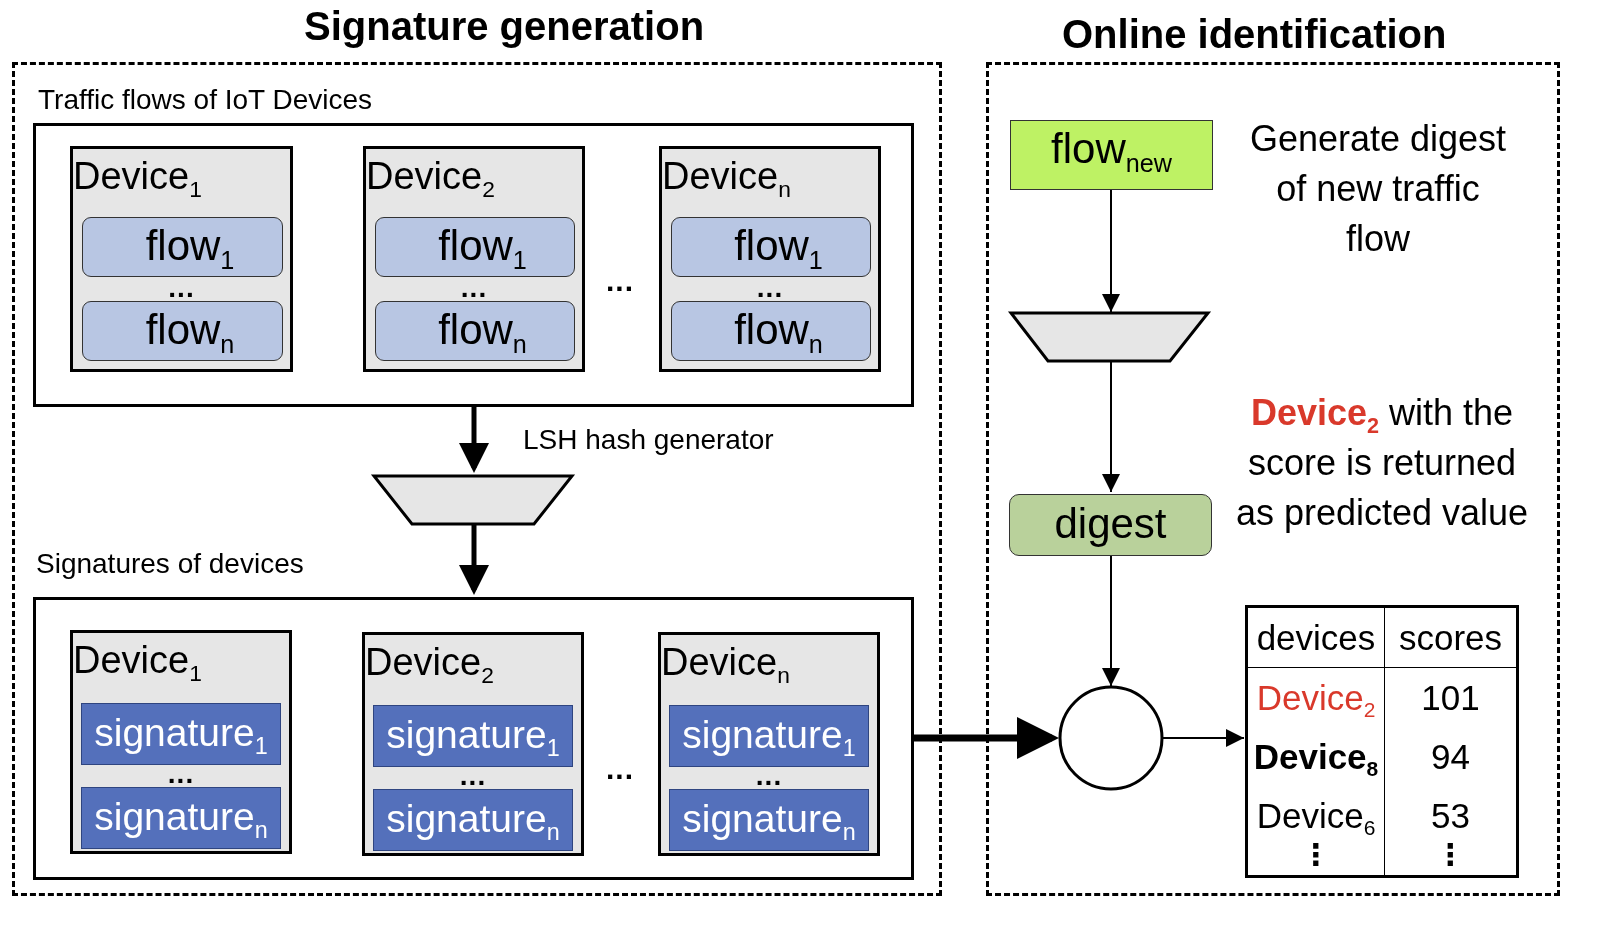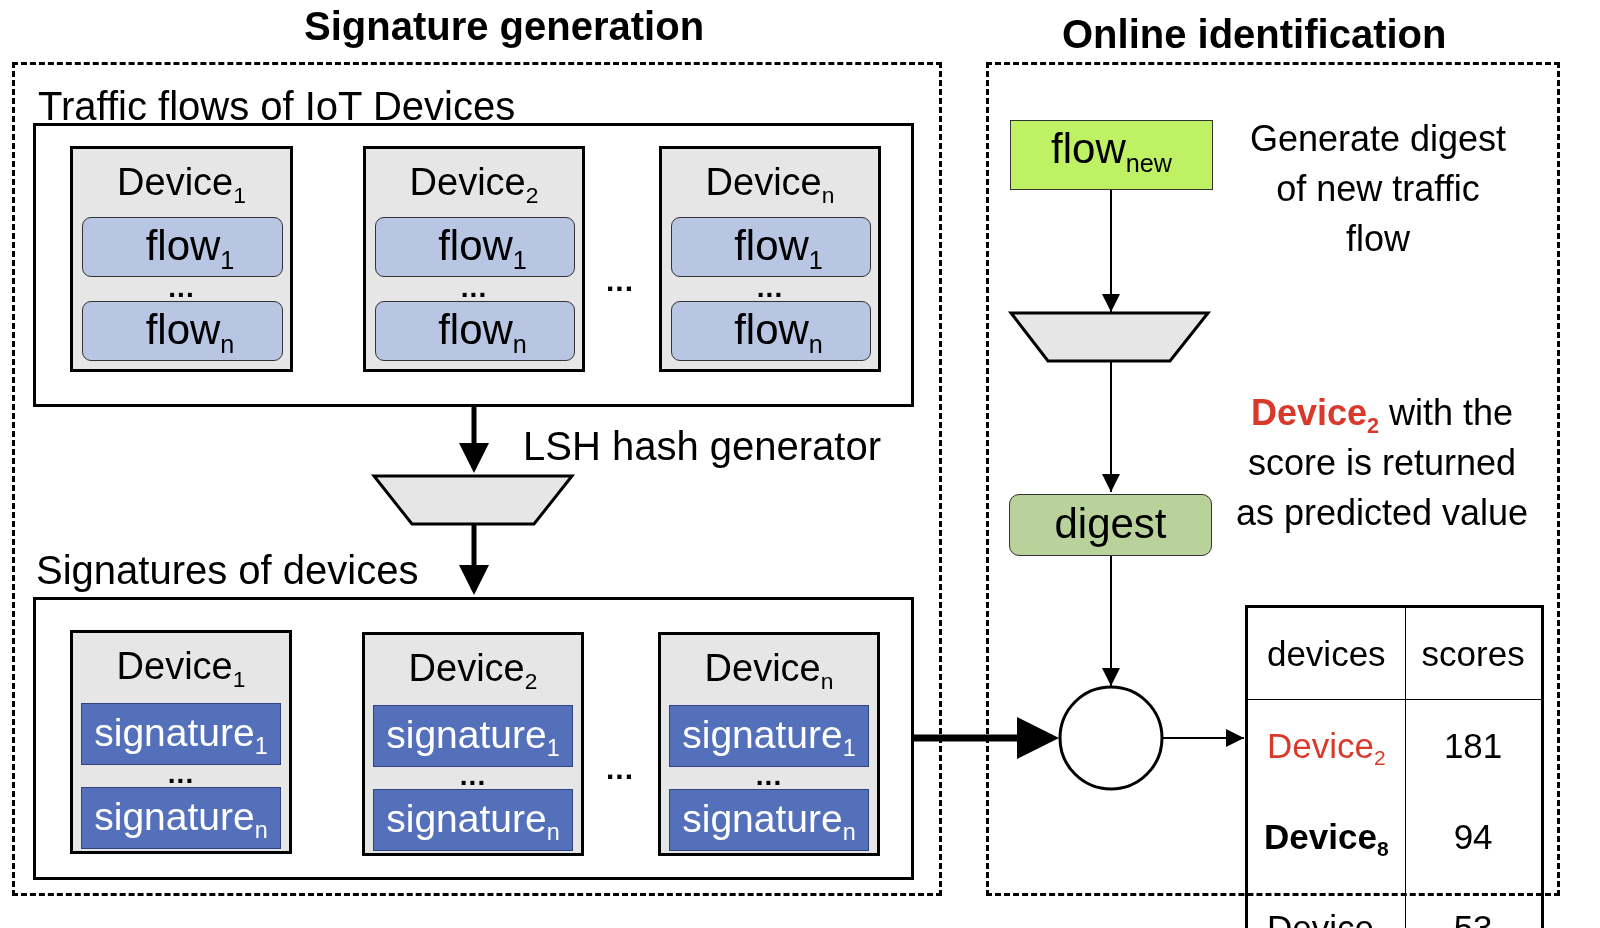--- a/index.html
+++ b/index.html
@@ -1,37 +1,37 @@
 <!DOCTYPE html>
 <html><head>
 <meta charset="utf-8">
 <style>
   html, body { margin: 0; padding: 0; background: #ffffff; }
   body { width: 1600px; height: 928px; position: relative; overflow: hidden;
          font-family: "Liberation Sans", "DejaVu Sans", sans-serif; color: #000; }
   .abs { position: absolute; }
   .title { font-weight: bold; font-size: 40px; white-space: nowrap; }
   .dash-panel { border: 3px dashed #000; box-sizing: border-box; }
-  .section-label { font-size: 40px; white-space: nowrap; }
+  .section-label { font-size: 28px; white-space: nowrap; }
   .container { border: 3px solid #000; box-sizing: border-box; background: #fff; }
   .device-card { border: 3px solid #000; box-sizing: border-box; background: #e6e6e6; }
-  .device-title { position: absolute; left: 0; right: 0; top: 12px; text-align: center; font-size: 38px; }
+  .device-title { position: absolute; left: 0; right: 0; top: 6px; text-align: left; font-size: 38px; }
   sub { font-size: 0.6em; vertical-align: -0.35em; line-height: 0; }
   .flow-box { position: absolute; left: 9px; right: 7px; height: 60px; background: #b8c6e3;
               border: 1.5px solid #333; border-radius: 9px; text-align: center;
               font-size: 42px; line-height: 56px; box-sizing: border-box; padding-left: 15px; }
   .sig-box { position: absolute; left: 8px; right: 8px; height: 62px; background: #5470bb;
              border: 1.5px solid #2f4580; text-align: center; color: #fff;
              font-size: 39px; line-height: 58px; box-sizing: border-box; white-space: nowrap; }
   .vdots { position: absolute; left: 0; right: 0; text-align: center; font-size: 28px; font-weight: bold; line-height: 10px; letter-spacing: 1px; }
   .hdots { font-size: 30px; font-weight: bold; letter-spacing: 1px; }
   .body-text { font-size: 36px; text-align: center; line-height: 50px; }
   .red { color: #d9392b; }
   table.scores { border-collapse: collapse; position: absolute; border: 3px solid #000; }
-  table.scores td { font-size: 35px; padding: 16px; height: 59px; text-align: center; }
+  table.scores td { font-size: 35px; padding: 0; height: 59px; text-align: center; }
   svg { position: absolute; left: 0; top: 0; }
 </style>
 </head>
 <body>
 
 <div class="abs title" style="left:304px; top:4px;">Signature generation</div>
 <div class="abs title" style="left:1062px; top:12px;">Online identification</div>
 
 <div class="abs dash-panel" style="left:12px; top:62px; width:930px; height:834px;"></div>
 <div class="abs dash-panel" style="left:986px; top:62px; width:574px; height:834px;"></div>
@@ -131,21 +131,21 @@
 </div>
 
 <table class="scores" style="left:1245px; top:605px; width:274px; height:266px;">
   <tbody>
       <tr style="border-bottom:1.5px solid #000;">
     <td style="width:136px; border-right:1.5px solid #000;">devices</td>
     <td>scores</td>
   </tr>
   <tr>
     <td class="red" style="border-right:1.5px solid #000;"><span>Device</span><sub>2</sub></td>
-    <td>181</td>
+    <td>101</td>
   </tr>
   <tr>
     <td style="border-right:1.5px solid #000;font-weight:bold;"><span>Device</span><sub>8</sub></td>
     <td>94</td>
   </tr>
   <tr>
     <td style="border-right:1.5px solid #000;"><span>Device</span><sub>6</sub></td>
     <td>53</td>
   </tr>
   <tr>

